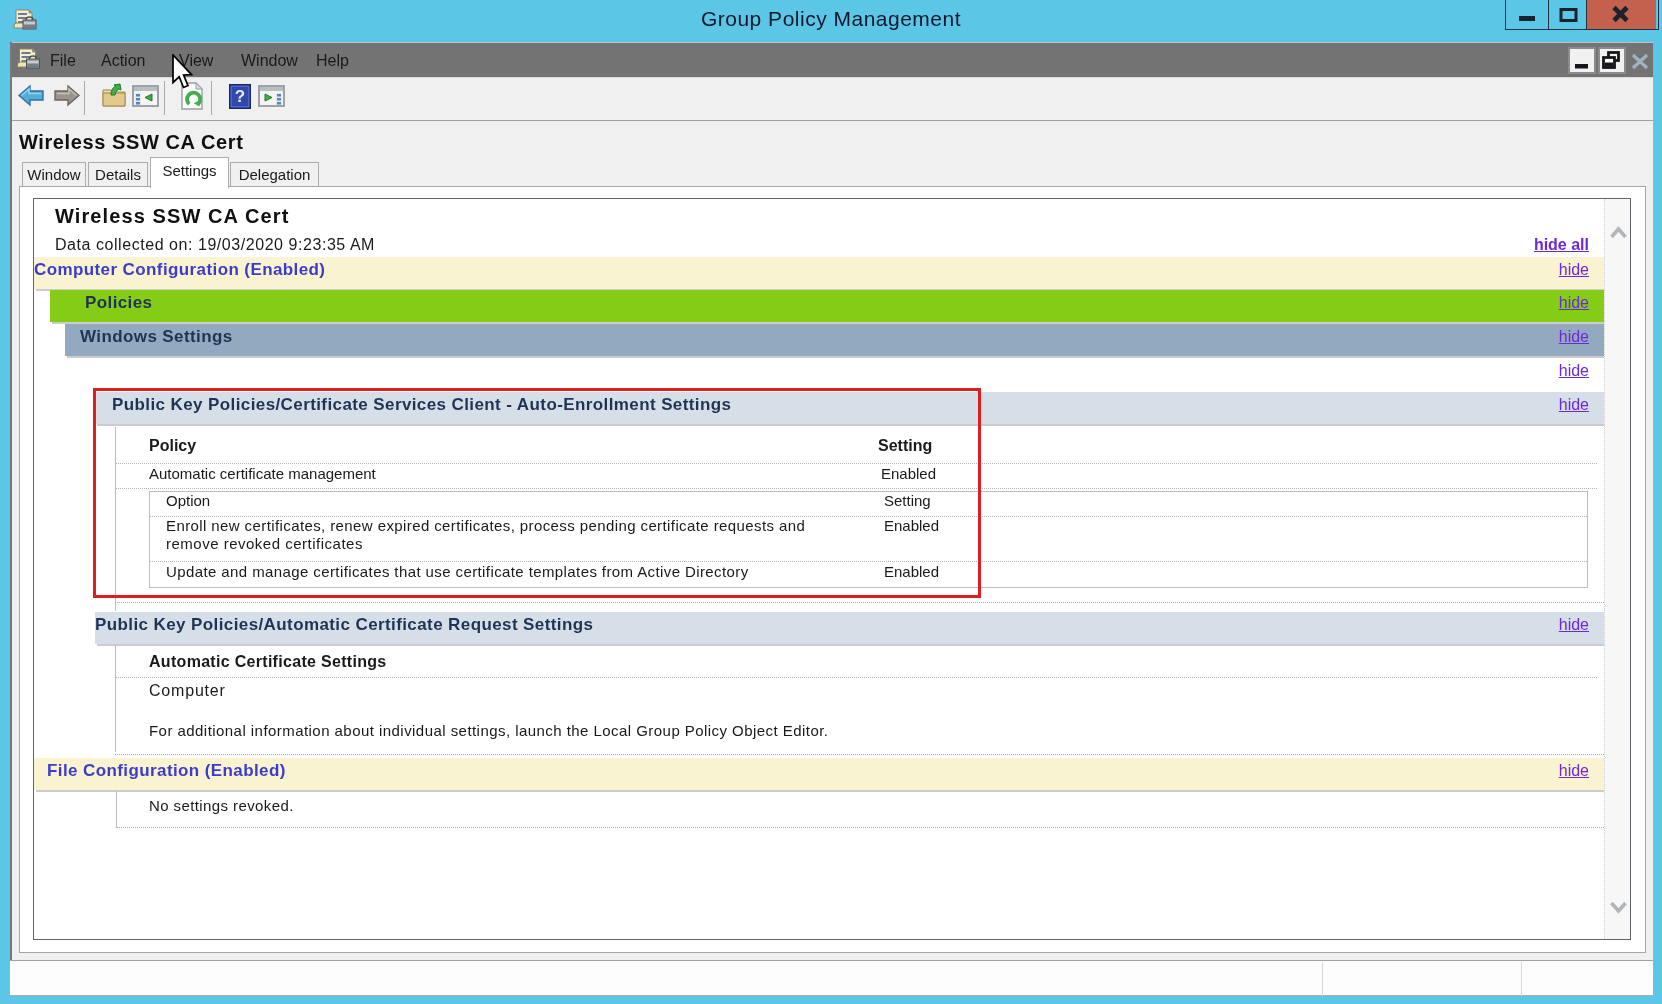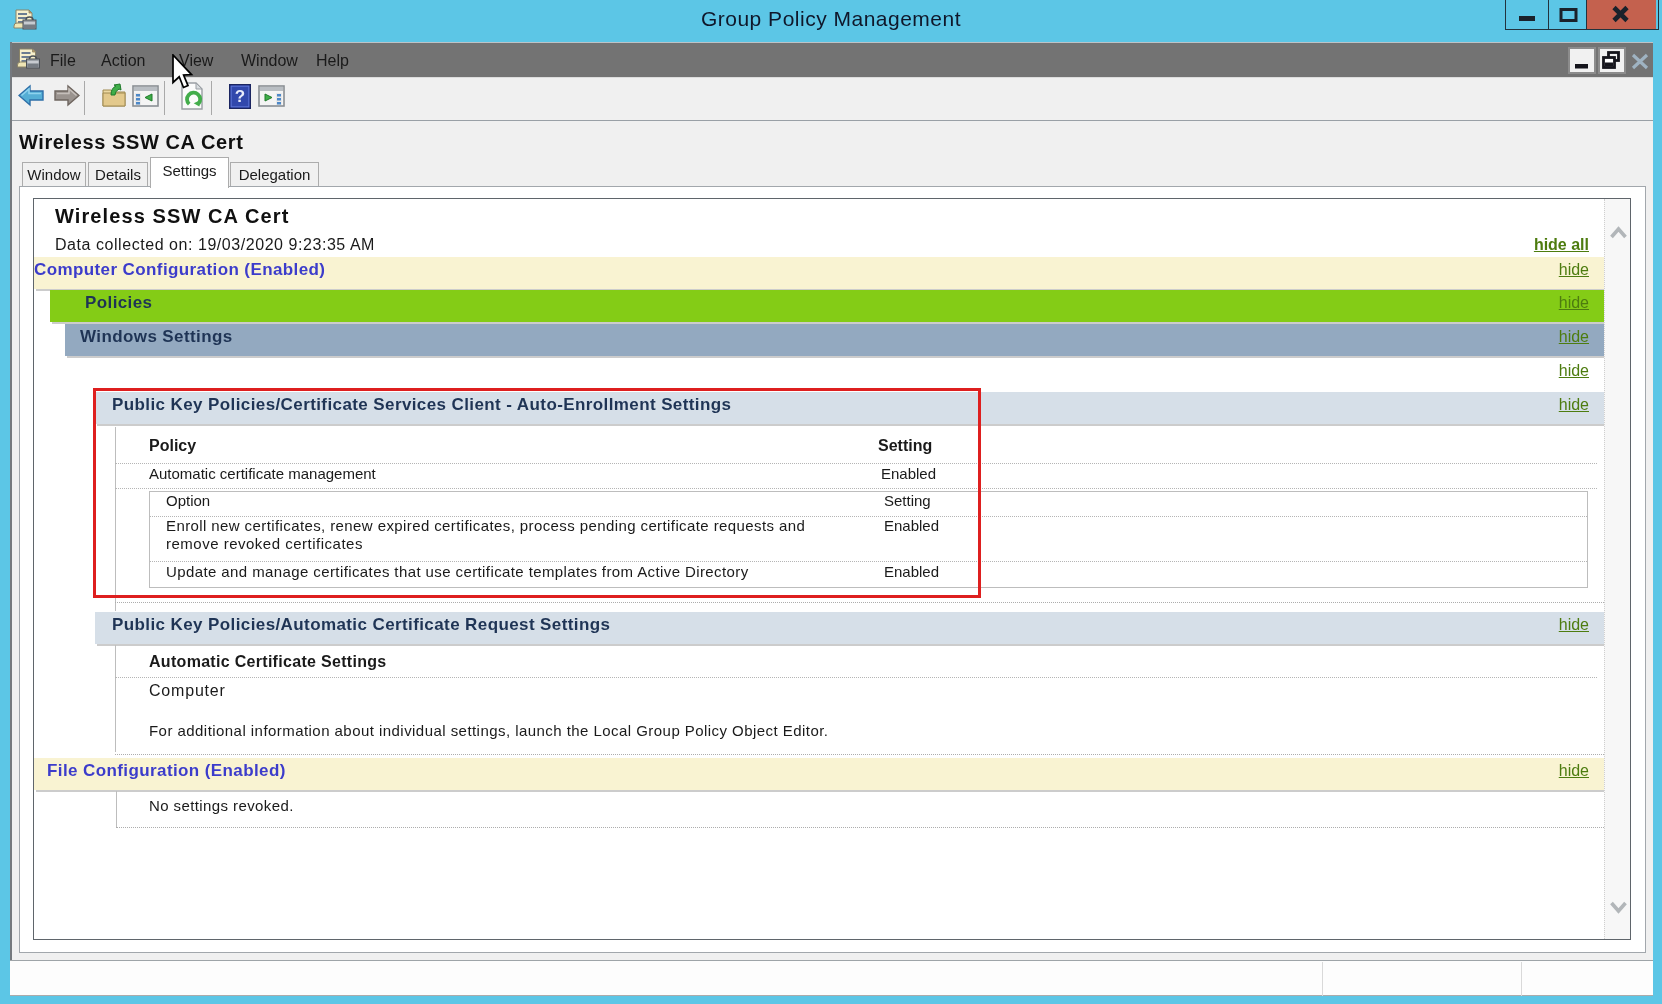--- a/index.html
+++ b/index.html
@@ -36,21 +36,21 @@
   .tab { position:absolute; top:41px; height:25px; background:#F0F0F0; border:1px solid #ACACAC; border-bottom:none; font-size:15px; color:#1A1A1A; text-align:center; padding-top:3px; }
   #tab-settings { top:36px; height:31px; background:#FFFFFF; z-index:5; padding-top:4px; }
 
   #tabpage { position:absolute; left:7px; top:65px; width:1627px; height:767px; background:#FFFFFF; border:1px solid #A2A7AC; }
   #report { position:absolute; left:13px; top:11px; width:1598px; height:742px; background:#FFFFFF; border:1px solid #5F656B; overflow:hidden; }
 
   
   .band { position:absolute; height:32px; font-weight:bold; font-size:17px; letter-spacing:0.4px; color:#1F3455; padding-top:3px; box-shadow:2px 2px 0 rgba(128,128,128,0.40); }
   .yellow { background:#F9F3D2; }
   .yellow span.bt { color:#3C3CCB; }
-  .hide { position:absolute; font-size:16px; color:#4d7c0f; text-decoration:underline; z-index:6; }
+  .hide { position:absolute; font-size:16px; color:#6d28d9; text-decoration:underline; z-index:6; }
   .txt { position:absolute; font-size:15px; color:#1A1A1A; white-space:nowrap; }
   .bold { font-weight:bold; }
   .divider { position:absolute; height:0px; border-top:1px dotted #B5B5B5; }
   .leftline { position:absolute; width:1px; background:#BDBDBD; }
   .dotline { position:absolute; height:0px; border-top:1px dotted #ADADAD; }
 
   #redrect { left:93px; top:388px; width:888px; height:210px; border:3px solid #DE1F1F; z-index:50; }
 
   #statusbar { position:absolute; left:-2px; top:918px; width:1643px; height:36px; background:#FDFDFD; border-top:1px solid #9EA4A8; border-bottom:1px solid #ABABAB; }
   .ssep { position:absolute; top:1px; width:1px; height:34px; background:#D9D9D9; }
@@ -246,21 +246,21 @@
         <div class="txt" style="left:850px; top:293px;">Setting</div>
         <div class="divider" style="left:116px; top:317px; width:1437px;"></div>
         <div class="txt" style="left:132px; top:318px; letter-spacing:0.4px;">Enroll new certificates, renew expired certificates, process pending certificate requests and</div>
         <div class="txt" style="left:132px; top:336px; letter-spacing:0.5px;">remove revoked certificates</div>
         <div class="txt" style="left:850px; top:318px;">Enabled</div>
         <div class="divider" style="left:116px; top:362px; width:1437px;"></div>
         <div class="txt" style="left:132px; top:364px; letter-spacing:0.4px;">Update and manage certificates that use certificate templates from Active Directory</div>
         <div class="txt" style="left:850px; top:364px;">Enabled</div>
         <div class="dotline" style="left:81px; top:403px; width:1489px;"></div>
 
-        <div class="band" style="left:61px; top:413px; width:1510px; background:#D6DFE8;"><span style="padding-left:17px;">Public Key Policies/Automatic Certificate Request Settings</span></div>
+        <div class="band" style="left:61px; top:413px; width:1510px; background:#D6DFE8;"><span style="">Public Key Policies/Automatic Certificate Request Settings</span></div>
         <div class="hide" style="right:41px; top:417px;">hide</div>
 
         <div class="leftline" style="left:81px; top:446px; height:107px;"></div>
         <div class="txt bold" style="left:115px; top:454px; font-size:16px; letter-spacing:0.3px;">Automatic Certificate Settings</div>
         <div class="divider" style="left:81px; top:478px; width:1482px;"></div>
         <div class="txt" style="left:115px; top:483px; font-size:16px; letter-spacing:0.8px;">Computer</div>
         <div class="txt" style="left:115px; top:523px; letter-spacing:0.45px;">For additional information about individual settings, launch the Local Group Policy Object Editor.</div>
         <div class="dotline" style="left:81px; top:555px; width:1489px;"></div>
 
         <div class="band yellow" style="left:0px; top:559px; width:1571px;"><span class="bt" style="padding-left:13px;">File Configuration (Enabled)</span></div>

